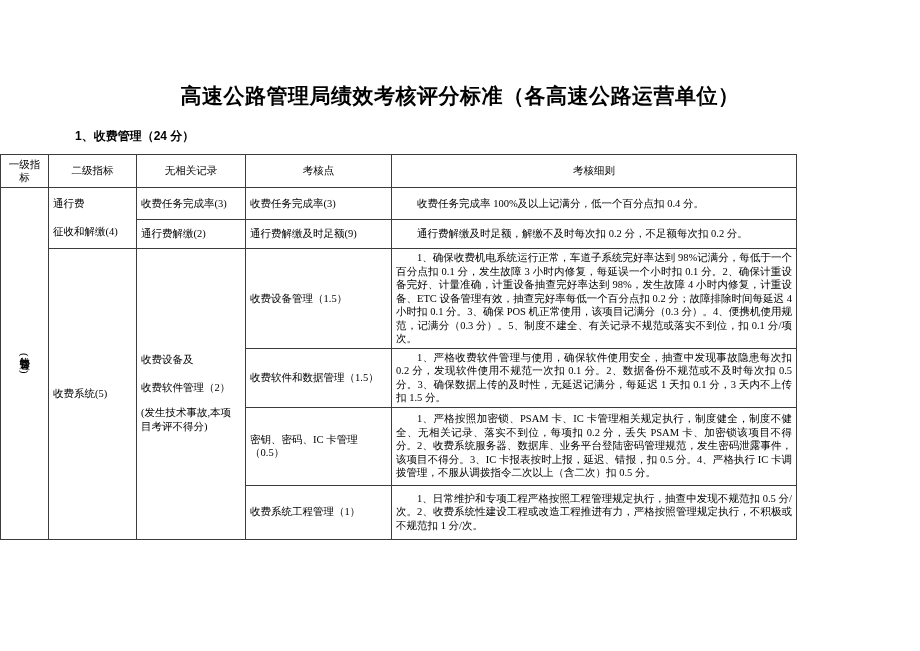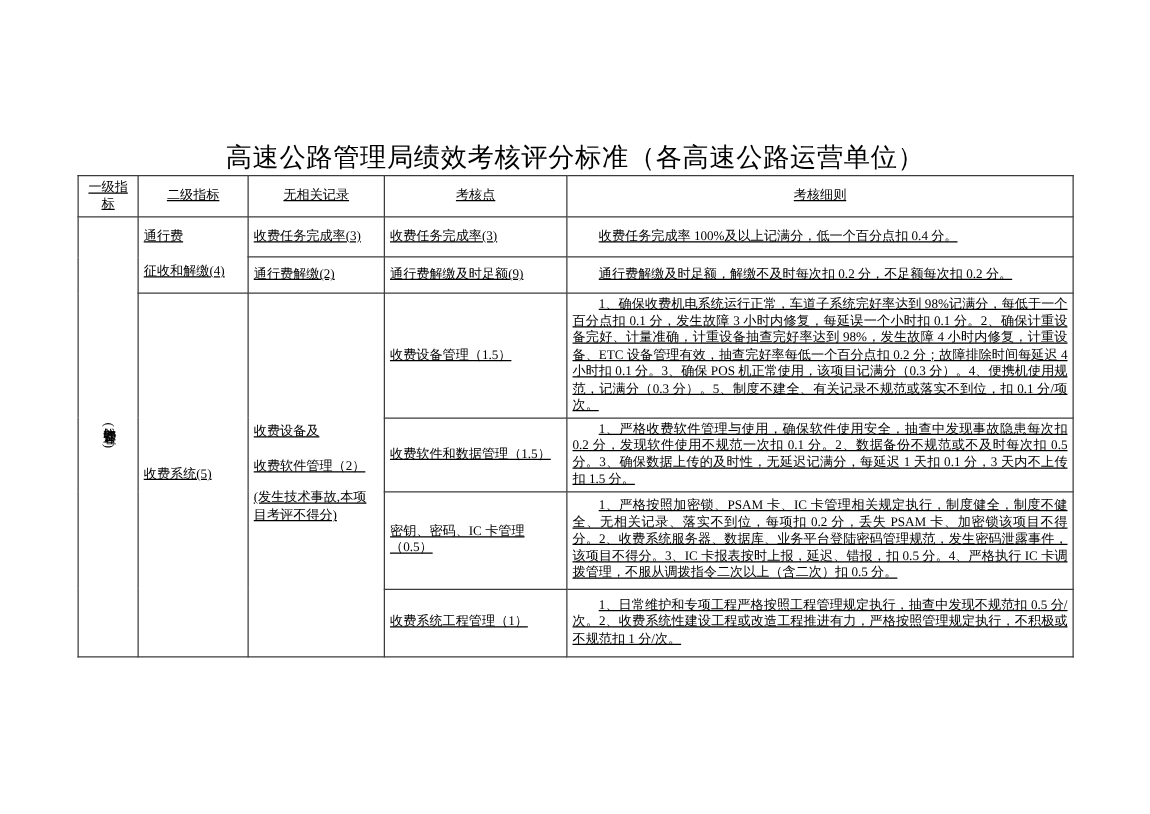--- a/index.html
+++ b/index.html
@@ -3,41 +3,39 @@
 <meta charset="utf-8">
 <style>
   html,body { margin:0; padding:0; background:#fff; }
   body {
     width:920px; height:651px; overflow:hidden;
     font-family:"Liberation Serif", serif; color:#000;
   }
   .page { position:relative; width:920px; height:651px; background:#fff; }
 
   .doc-title {
-    padding-top:112px;
+    padding-top:82px;
     text-align:center;
     font-family:"Liberation Sans", sans-serif;
-    font-weight:normal;
+    font-weight:bold;
     font-size:21px;
     letter-spacing:0.5px;
     white-space:nowrap;
   }
   .section-label {
     margin:18px 0 9px 75px;
     font-family:"Liberation Sans", sans-serif;
     font-weight:bold;
     font-size:12px;
   }
 
   table.score-table {
     border-collapse:collapse;
     table-layout:fixed;
-    margin-left:62px;
     width:796px;
-    text-decoration:underline;
   }
   .score-table th, .score-table td {
     border:1px solid #3c3c3c;
     font-size:10.5px;
     font-weight:normal;
     line-height:13.5px;
     padding:2px 4px;
     vertical-align:middle;
     overflow:hidden;
   }
@@ -73,20 +71,21 @@
   tr.r5      { height:78px; }
   tr.r6      { height:54px; }
 </style>
 </head>
 <body>
 
 <div class="page">
 
   <div class="doc-title">高速公路管理局绩效考核评分标准（各高速公路运营单位）</div>
 
+  <div class="section-label">1、收费管理（24 分）</div>
 
   <table class="score-table">
     <colgroup>
       <col style="width:48px">
       <col style="width:88px">
       <col style="width:109px">
       <col style="width:146px">
       <col style="width:405px">
     </colgroup>
 

